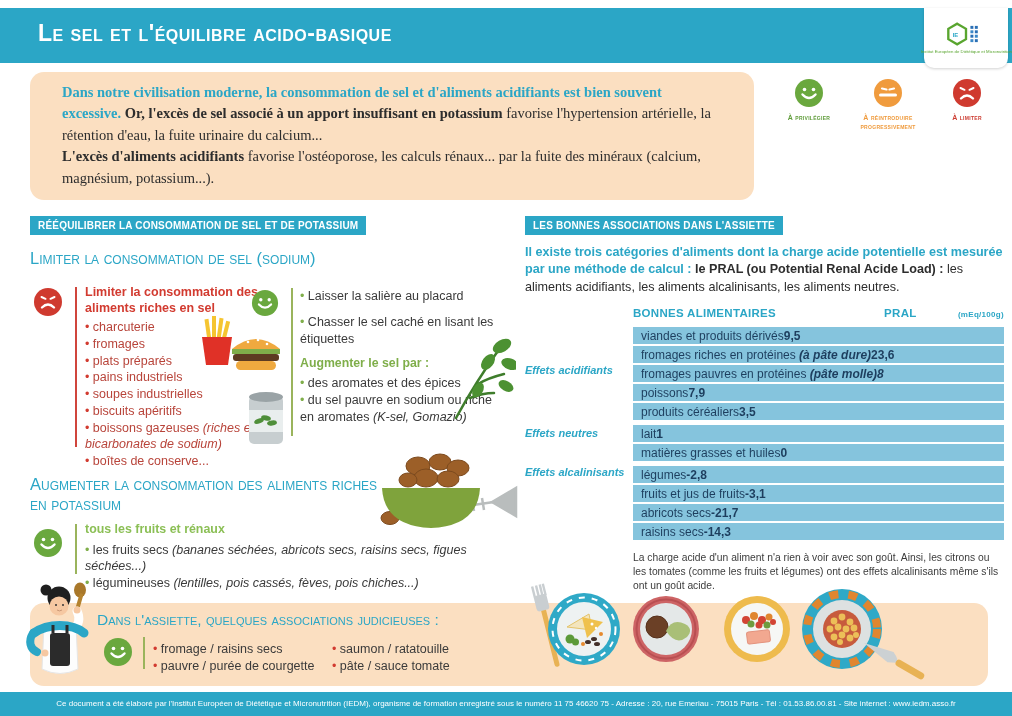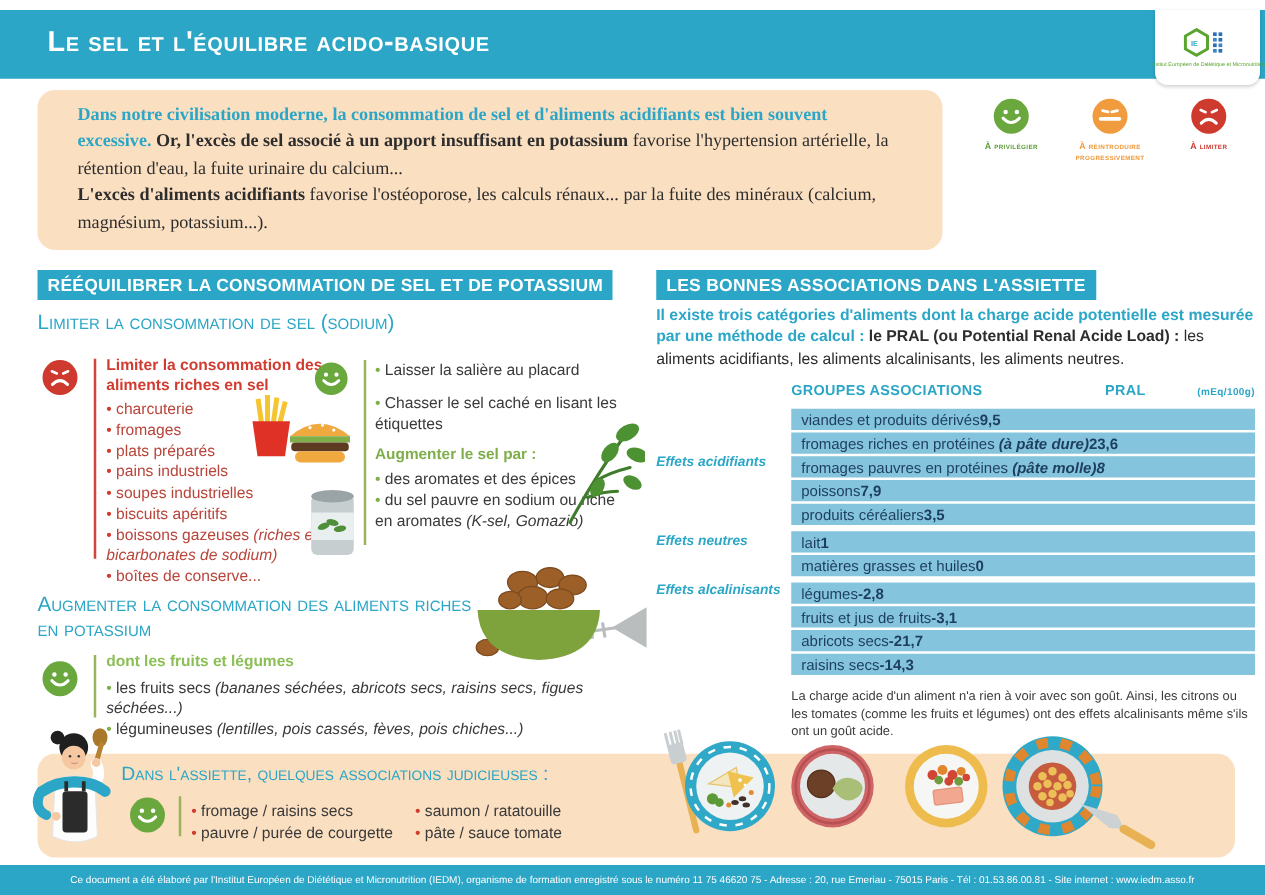--- a/index.html
+++ b/index.html
@@ -24,21 +24,21 @@
   .intro-box p{margin:0;}
   .run-teal{color:#2ba6c6;font-weight:bold;}
 
   
   .legend{position:absolute;left:772px;top:78px;width:232px;display:flex;justify-content:space-between;}
   .legend-item{width:74px;display:flex;flex-direction:column;align-items:center;gap:5px;text-align:center;}
   .legend-label{font-size:7px;font-weight:bold;letter-spacing:.3px;line-height:1.35;}
   .lg-green{color:#5f9c3a;} .lg-orange{color:#ef9a3c;} .lg-red{color:#cc3b30;}
 
   
-  .badge{position:absolute;background:#2ba6c6;color:#fff;font-weight:bold;font-size:14px;
+  .badge{position:absolute;background:#2ba6c6;color:#fff;font-weight:bold;font-size:10px;
          padding:4px 8px;letter-spacing:.2px;}
   #badge-left{left:30px;top:216px;}
   #badge-right{left:525px;top:216px;}
   .teal-h{position:absolute;color:#2ba6c6;font-weight:normal;font-size:16.5px;line-height:1.22;}
   #heading-salt{left:30px;top:248px;}
   #heading-pot{left:30px;top:474px;width:350px;}
   #heading-bottom{left:97px;top:611px;font-size:15.5px;z-index:3;}
 
   
   .vline-red{position:absolute;left:75px;top:287px;width:2px;height:160px;background:#d0453c;}
@@ -267,34 +267,34 @@
 
   <svg class="abs" id="face-green-pot" width="30" height="30" viewBox="0 0 30 30">
     <circle cx="15" cy="15" r="14" fill="#6aa83e"></circle>
       <circle cx="10.5" cy="11.5" r="1.8" fill="#fff"></circle>
     <circle cx="19.5" cy="11.5" r="1.8" fill="#fff"></circle>
     <path d="M8.5 16.5 Q15 23.5 21.5 16.5" stroke="#fff" stroke-width="2.4" fill="none" stroke-linecap="round"></path>
     </svg>
   <div class="vline-green" id="vg2"></div>
 
   <div class="pot-content">
-    <div class="pot-lead">dont les fruits et légumes</div>
+    <div class="pot-lead">tous les fruits et rénaux</div>
     <ul class="dots">
       <li><span>les fruits secs </span><span class="it">(bananes séchées, abricots secs, raisins secs, figues séchées...)</span></li>
       <li><span>légumineuses </span><span class="it">(lentilles, pois cassés, fèves, pois chiches...)</span></li>
     </ul>
   </div>
 
   <div class="badge" id="badge-right">LES BONNES ASSOCIATIONS DANS L'ASSIETTE</div>
   <p class="right-para">
     <span class="run-teal">Il existe trois catégories d'aliments dont la charge acide potentielle est mesurée par une méthode de calcul :</span><span class="b"> le PRAL (ou Potential Renal Acide Load) :</span><span> les aliments acidifiants, les aliments alcalinisants, les aliments neutres.</span>
   </p>
 
   <div class="thead">
-    <span>GROUPES ASSOCIATIONS</span>
+    <span>BONNES ALIMENTAIRES</span>
     <span><span>PRAL</span> <span class="unit">(mEq/100g)</span></span>
   </div>
 
   <div class="glabel" id="gl1">Effets acidifiants</div>
   <div class="glabel" id="gl2">Effets neutres</div>
   <div class="glabel" id="gl3">Effets alcalinisants</div>
 
   <div class="tbl">
     <div class="tgroup">
       <div class="trow">

